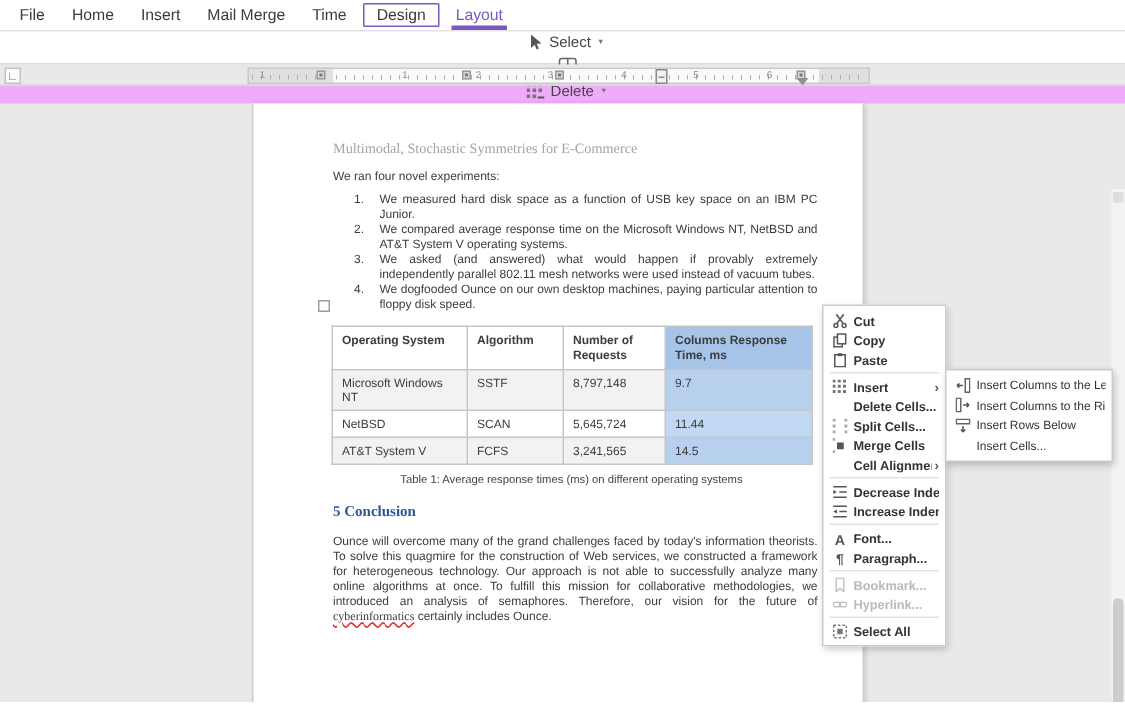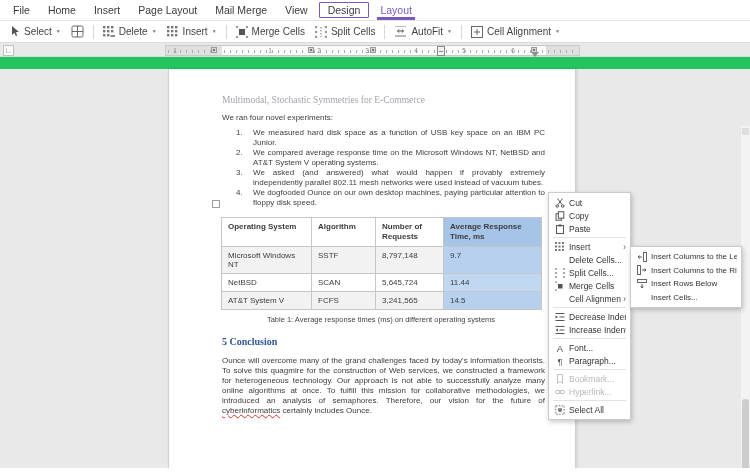--- a/index.html
+++ b/index.html
@@ -1,31 +1,31 @@
 <!DOCTYPE html>
 <html><head>
 <meta charset="utf-8">
 <style>
   * { margin:0; padding:0; box-sizing:border-box; }
   html,body { width:750px; height:476px; overflow:hidden; background:#fff;
               font-family:"Liberation Sans", sans-serif; }
-  .screen { position:relative; width:750px; height:468px; background:#22c55e; overflow:hidden; }
+  .screen { position:relative; width:750px; height:468px; background:#f0abfc; overflow:hidden; }
 
   
   .menubar { position:absolute; left:0; top:0; width:750px; height:21px; background:#fff;
              border-bottom:1px solid #e3e3e3; display:flex; align-items:stretch; padding-left:4px; }
   .tab { display:flex; align-items:center; padding:0 9px; font-size:10.5px; color:#3b3b3b;
          position:relative; cursor:default; white-space:nowrap; }
   .tab.boxed { border:1px solid #7a58be; border-radius:1px; margin:2px 2px; padding:0 8px; }
   .tab.active { color:#7a58be;text-align:right; }
   .tab.active::after { content:""; position:absolute; left:6px; right:6px; bottom:0; height:3px; background:#7a58be; }
 
   
   .toolbar { position:absolute; left:0; top:21px; width:750px; height:22px; background:#fff;
-             border-bottom:1px solid #dcdcdc; display:flex; align-items:center; padding-left:6px; }
+             border-bottom:1px solid #dcdcdc; display:flex; align-items:center; padding-left:6px;flex-direction:column; }
   .tb-btn { display:flex; align-items:center; gap:4px; font-size:10px; color:#444;
             padding:2px 5px; border-radius:2px; white-space:nowrap; }
   .tb-sep { width:1px; height:14px; background:#d9d9d9; margin:0 4px; }
   .caret { font-size:5px; color:#777; line-height:1; }
   .tb-ico svg { display:block; }
 
   
   .ruler-row { position:absolute; left:0; top:43px; width:750px; height:14px; background:#e9e9e9;
                border-bottom:1px solid #dadada; }
   .tabstop-box { position:absolute; left:3px; top:2px; width:11px; height:11px; background:#fbfbfb;
@@ -67,29 +67,29 @@
   .row-odd td { background:#f2f2f2; }
   .link-cell { color:#4a7ebc; }
   th.sel { background:#a6c3e8; }
   td.sel-a { background:#b7d0ee; }
   td.sel-b { background:#c1d8f3; }
   .tbl-caption { font-size:7.5px; color:#444; text-align:center; width:320px; margin:0 0 12px -1px; }
 
   .doc-heading { font-family:"Liberation Serif", serif; font-weight:bold; font-size:10px;
                  color:#2d5795; margin-bottom:9px; }
   .squiggle { text-decoration:underline; text-decoration-style:wavy; text-decoration-color:#e03030;
-              text-decoration-thickness:1px; text-underline-offset:1px; }
+              text-decoration-thickness:1px; text-underline-offset:1px;font-family:Liberation Serif, serif; }
 
   .tbl-handle { position:absolute; left:43px; top:131px; width:8px; height:8px; background:#fdfdfd;
                 border:1px solid #9d9d9d; }
 
   
   .ctx { position:absolute; background:#fff; border:1px solid #cbcbcb;
          box-shadow:1px 2px 5px rgba(0,0,0,.22); padding:3px 0; z-index:30; }
-  .ctx-main { left:548px; top:192px; width:83px; }
+  .ctx-main { left:548px; top:203px; width:83px;font-weight:bold; }
   .ctx-sub  { left:630px; top:246px; width:112px; }
   .cm-item { display:flex; align-items:center; height:13px; padding:0 4px 0 5px; font-size:8.5px;
              color:#333; white-space:nowrap; }
   .cm-item.disabled { color:#b9b9b9; }
   .cm-ico { flex:none; width:11px; height:10px; margin-right:4px; display:flex;
             align-items:center; justify-content:center; }
   .cm-ico svg { display:block; }
   .cm-label { flex:1; overflow:hidden; }
   .cm-arrow { flex:none; font-size:9px; color:#555; margin-left:2px; }
   .cm-sep { height:1px; background:#e2e2e2; margin:2px 4px; }
@@ -102,23 +102,22 @@
 </style>
 </head>
 <body>
 
 <div class="screen">
 
   <div class="menubar">
     <div class="tab">File</div>
     <div class="tab">Home</div>
     <div class="tab">Insert</div>
-    <div class="tab">Page Layout</div>
     <div class="tab">Mail Merge</div>
-    <div class="tab">View</div>
+    <div class="tab">Time</div>
     <div class="tab boxed">Design</div>
     <div class="tab active">Layout</div>
   </div>
 
   <div class="toolbar">
     <div class="tb-btn">
       <span class="tb-ico">
         <svg width="9" height="11" viewBox="0 0 9 11">
             <path d="M1 0 L1 9 L3.4 6.8 L4.8 10 L6.2 9.4 L4.8 6.2 L8 6 Z" fill="#555"></path>
           </svg>
@@ -283,21 +282,21 @@
             <span class="li-text">We dogfooded Ounce on our own desktop machines, paying particular attention to floppy disk speed.</span>
           </div>
         </div>
 
         <table class="doc-table">
           <tbody>
           <tr>
             <th class="c0">Operating System</th>
             <th class="c1">Algorithm</th>
             <th class="c2">Number of Requests</th>
-            <th class="c3 sel">Average Response Time, ms</th>
+            <th class="c3 sel">Columns Response Time, ms</th>
           </tr>
           <tr class="row-odd">
             <td class="c0 link-cell">Microsoft Windows NT</td>
             <td class="c1">SSTF</td>
             <td class="c2">8,797,148</td>
             <td class="c3 sel-a">9.7</td>
           </tr>
           <tr>
             <td class="c0 link-cell">NetBSD</td>
             <td class="c1">SCAN</td>

